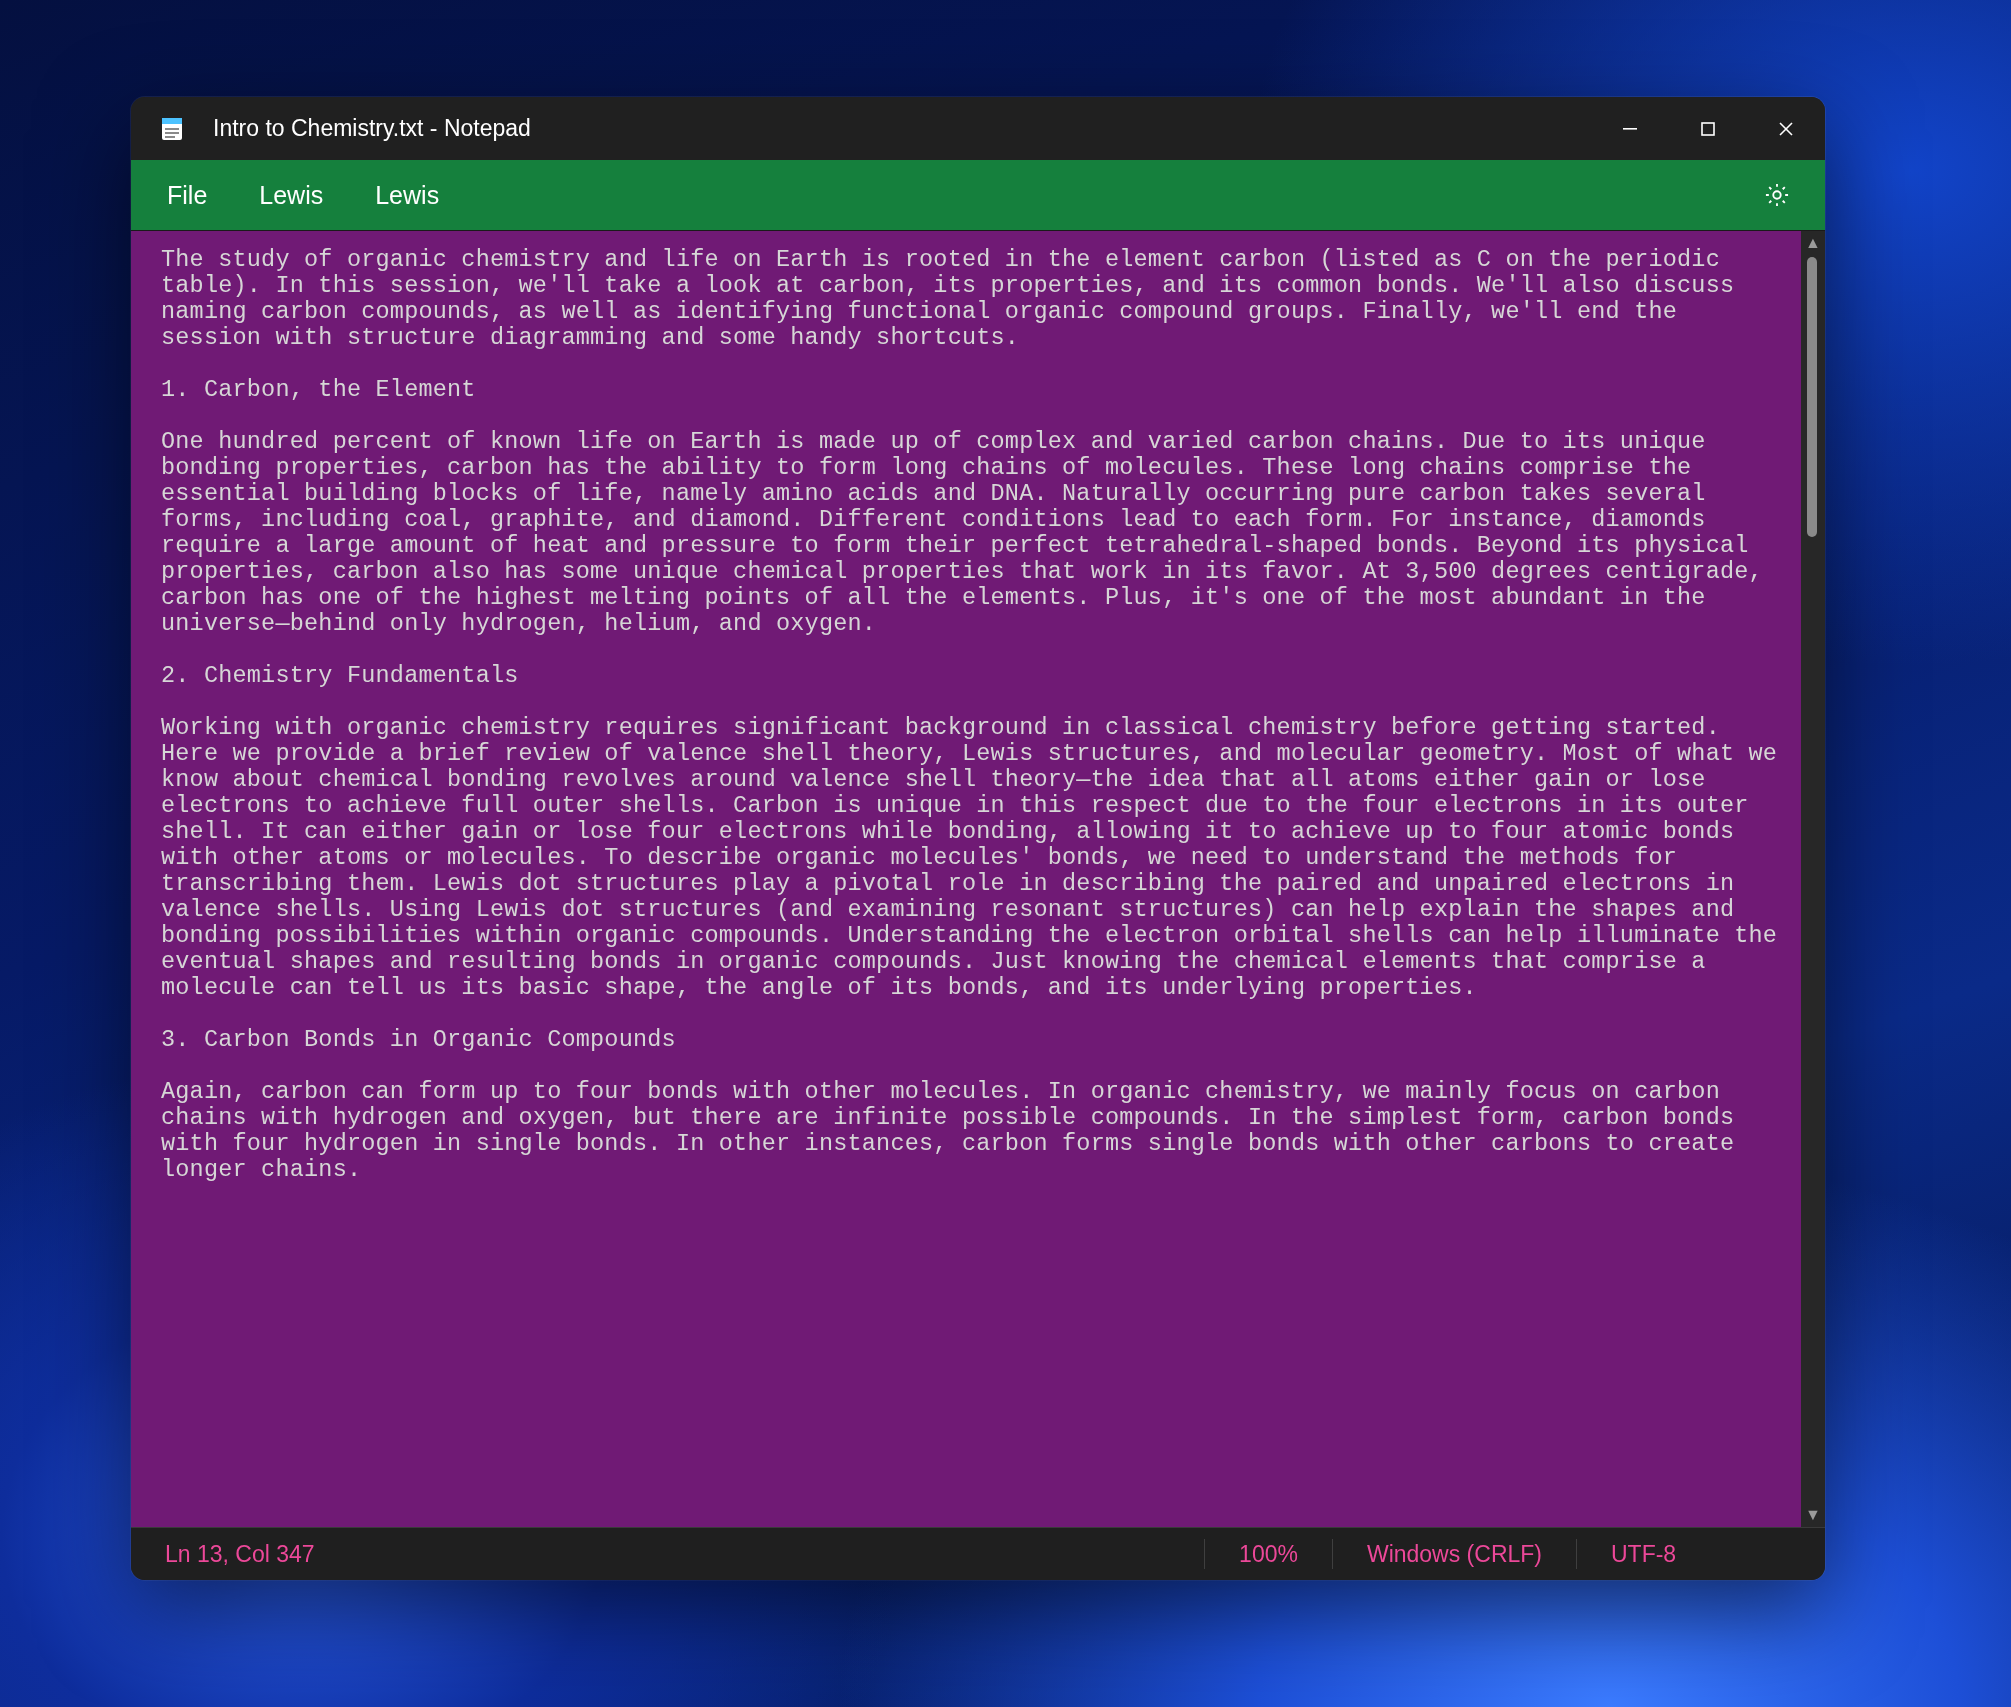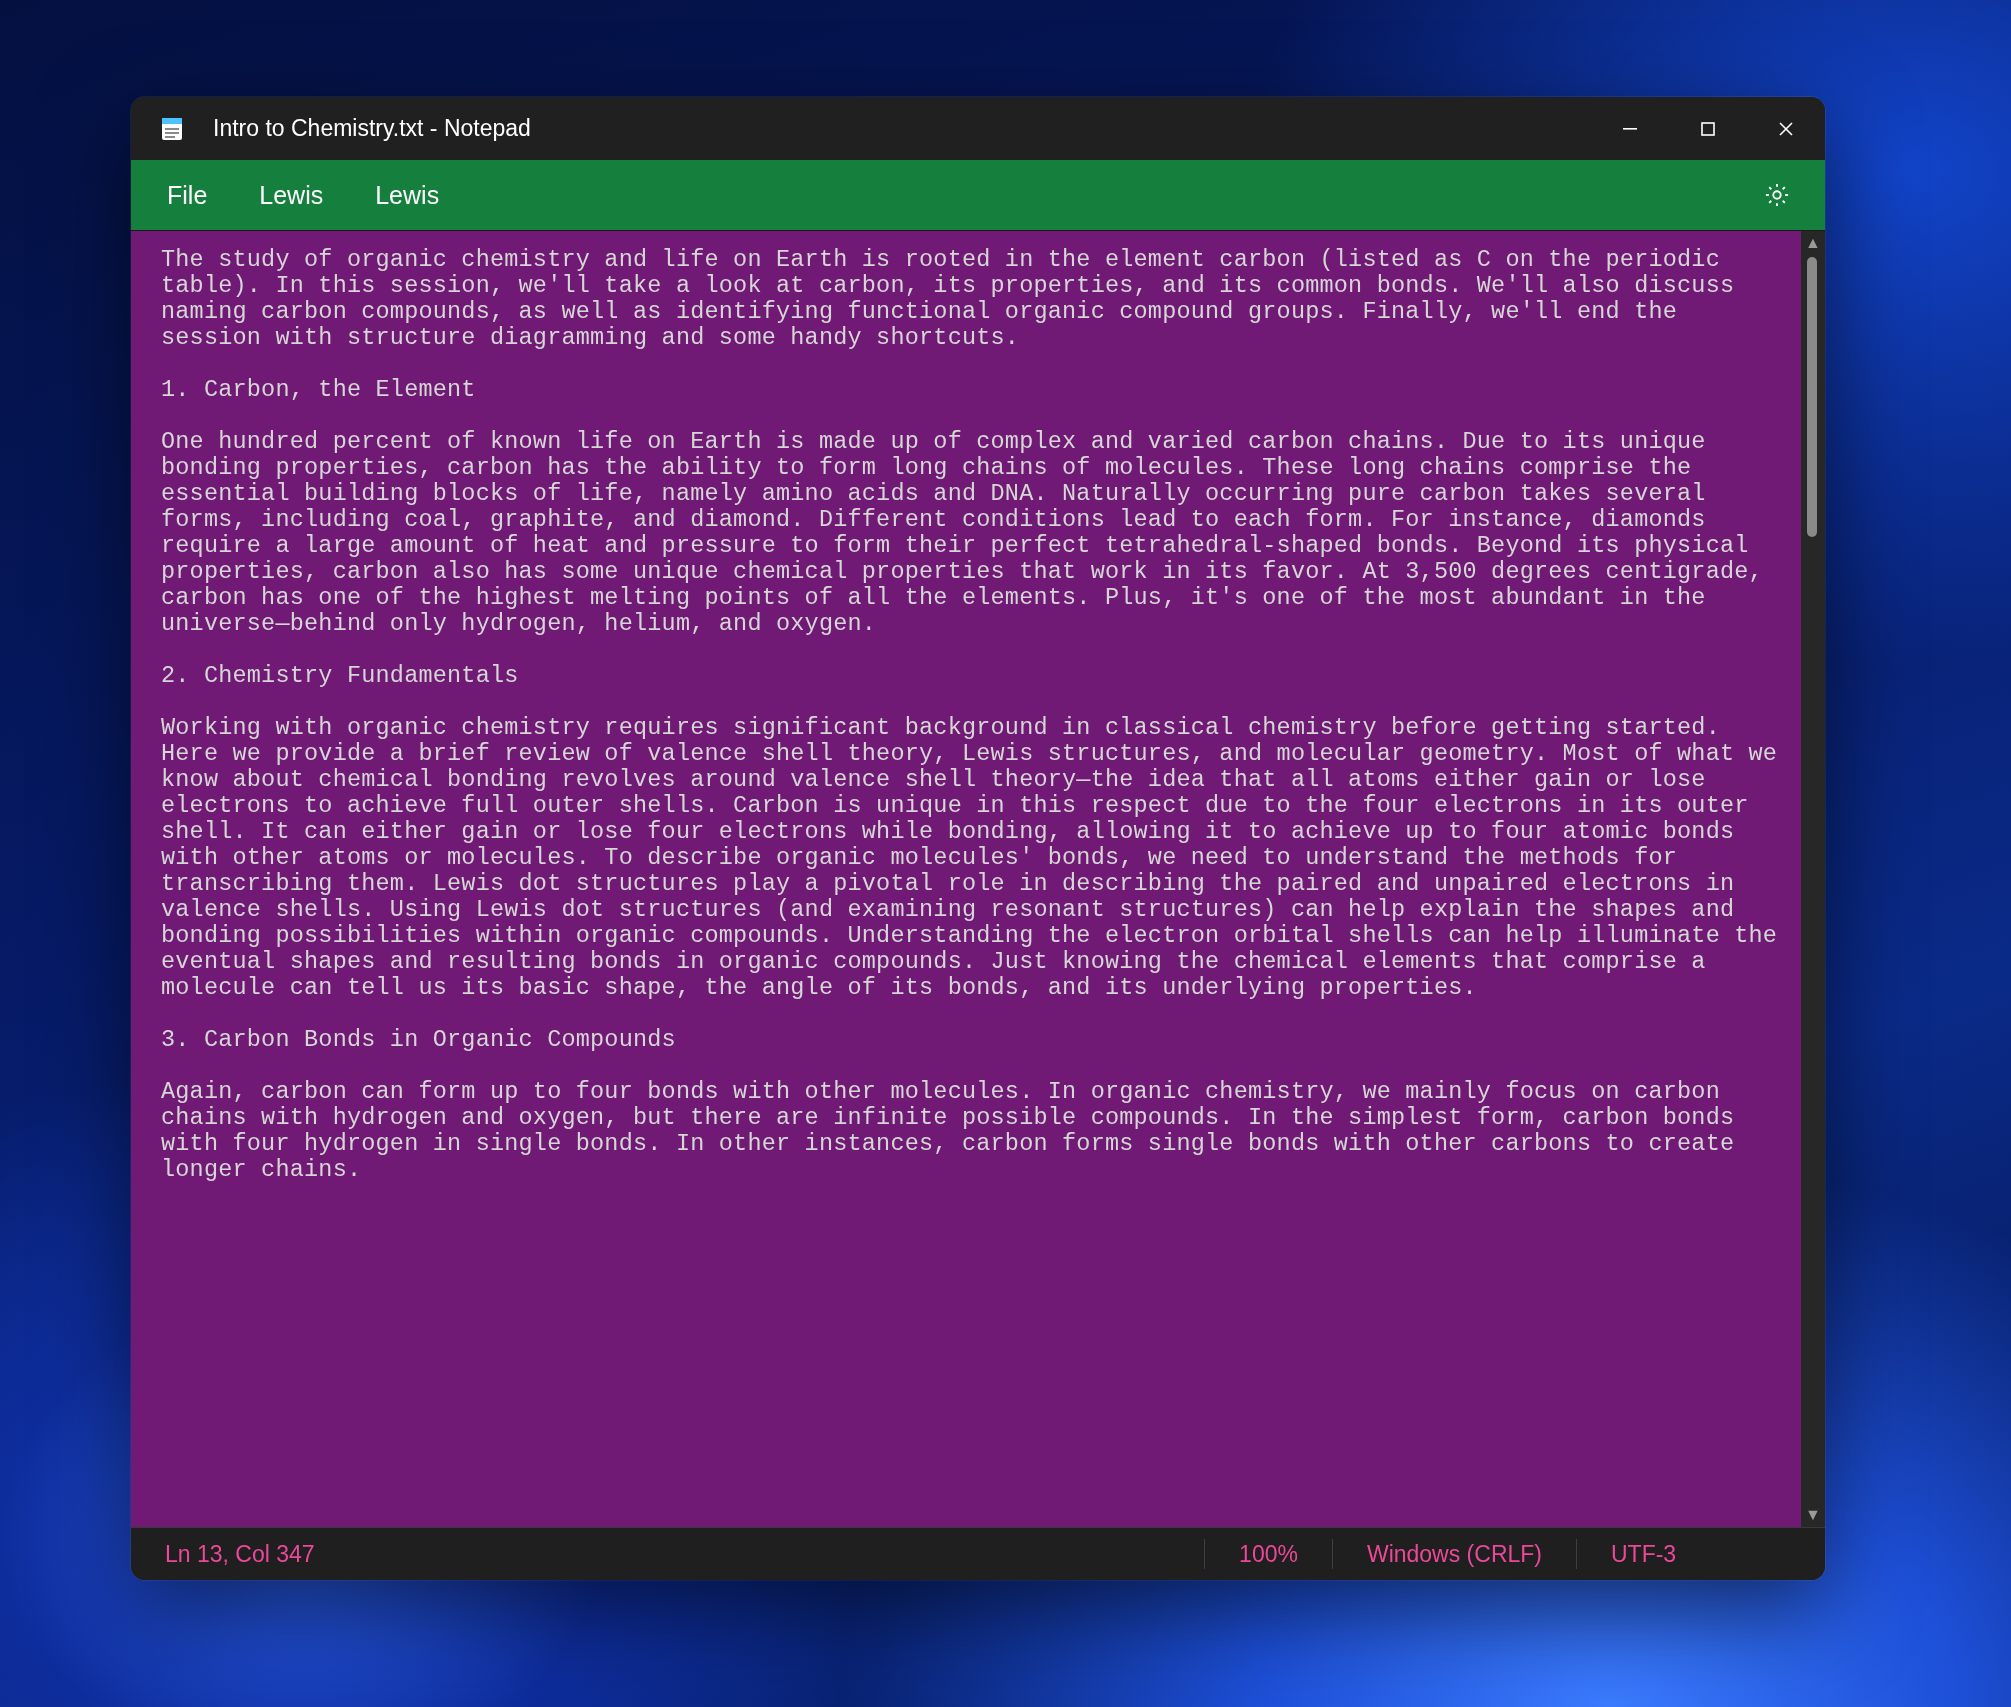--- a/index.html
+++ b/index.html
@@ -241,16 +241,16 @@
   </div>
 
   <div class="statusbar">
     <div class="cell status-cursor">Ln 13, Col 347</div>
     <div class="grow"></div>
     <div class="sep"></div>
     <div class="cell">100%</div>
     <div class="sep"></div>
     <div class="cell">Windows (CRLF)</div>
     <div class="sep"></div>
-    <div class="cell" style="min-width:180px;">UTF-3</div>
+    <div class="cell" style="min-width:180px;">UTF-8</div>
   </div>
 
 </div>
 
 </body></html>

